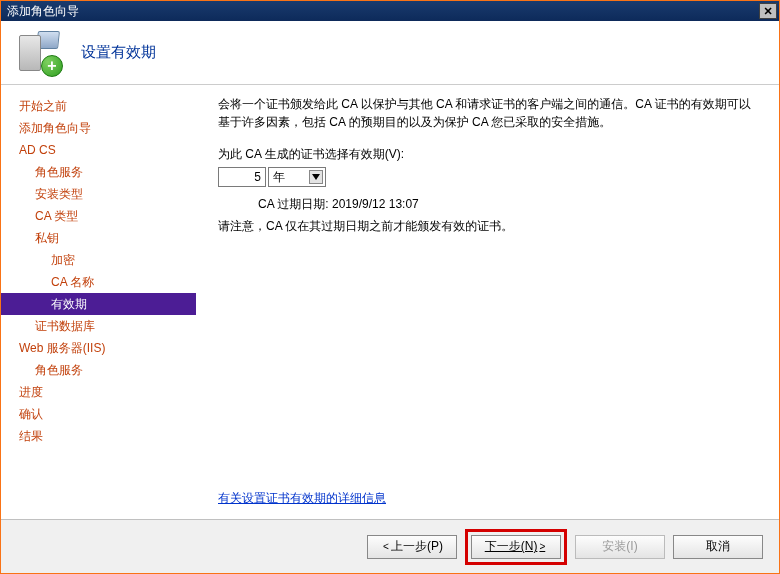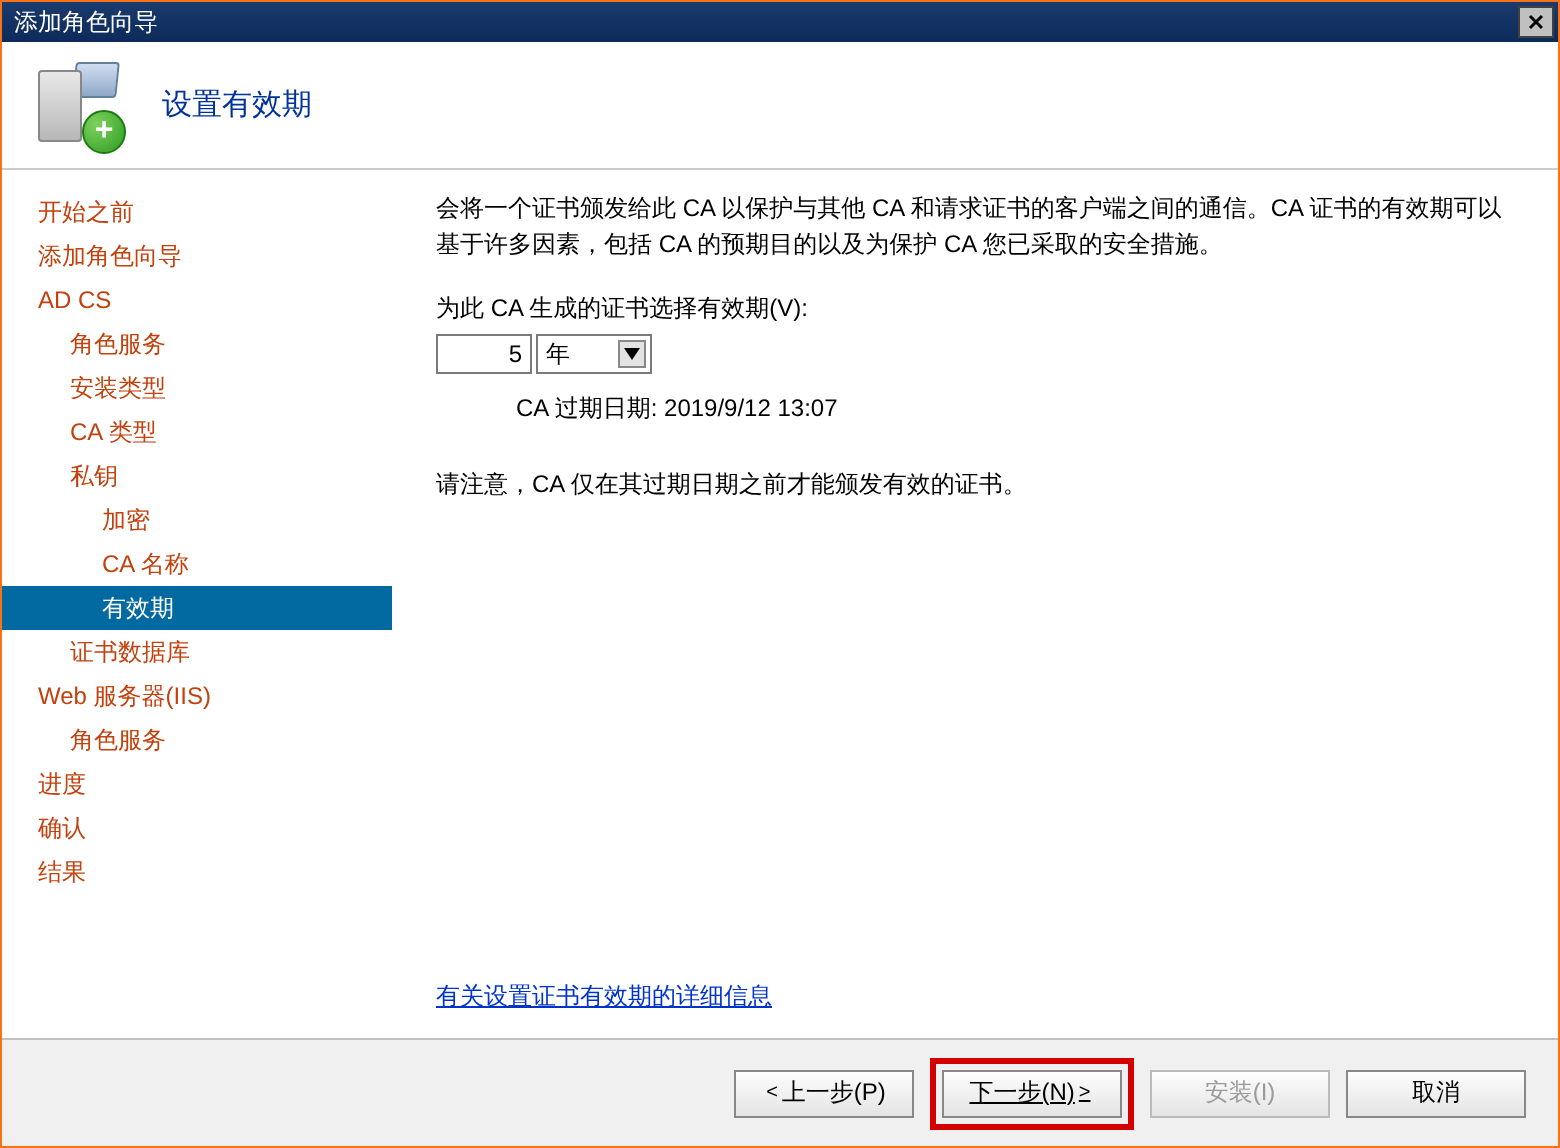--- a/index.html
+++ b/index.html
@@ -67,21 +67,21 @@
     padding: 3px 0 3px 18px;
     color: #c2410c;
     cursor: default;
     white-space: nowrap;
     font-size: 12px;
     line-height: 16px;
   }
   .sidebar-item.indent1 { padding-left: 34px; }
   .sidebar-item.indent2 { padding-left: 50px; }
   .sidebar-item.selected {
-    background: #0369a1;
+    background: #4c1d95;
     color: #fff;
   }
   .content {
     flex: 1;
     padding: 10px 20px 0 22px;
     position: relative;
     display: flex; flex-direction: column;
   }
   .content-text {
     color: #000;
@@ -113,21 +113,21 @@
     font-size: 12px;
     cursor: default;
   }
   .unit-select .arrow {
     width: 14px; height: 14px;
     background: #e3e3e3;
     border: 1px solid #888;
     display: flex; align-items: center; justify-content: center;
   }
   .expiry-row { margin-top: 8px; margin-left: 40px; }
-  .note-row { margin-top: 20px; }
+  .note-row { margin-top: 4px; }
   .link-row {
     margin-top: auto;
     margin-bottom: 12px;
   }
   .link-row a {
     color: #0033cc;
     text-decoration: underline;
     font-size: 12px;
   }
   .footer {

